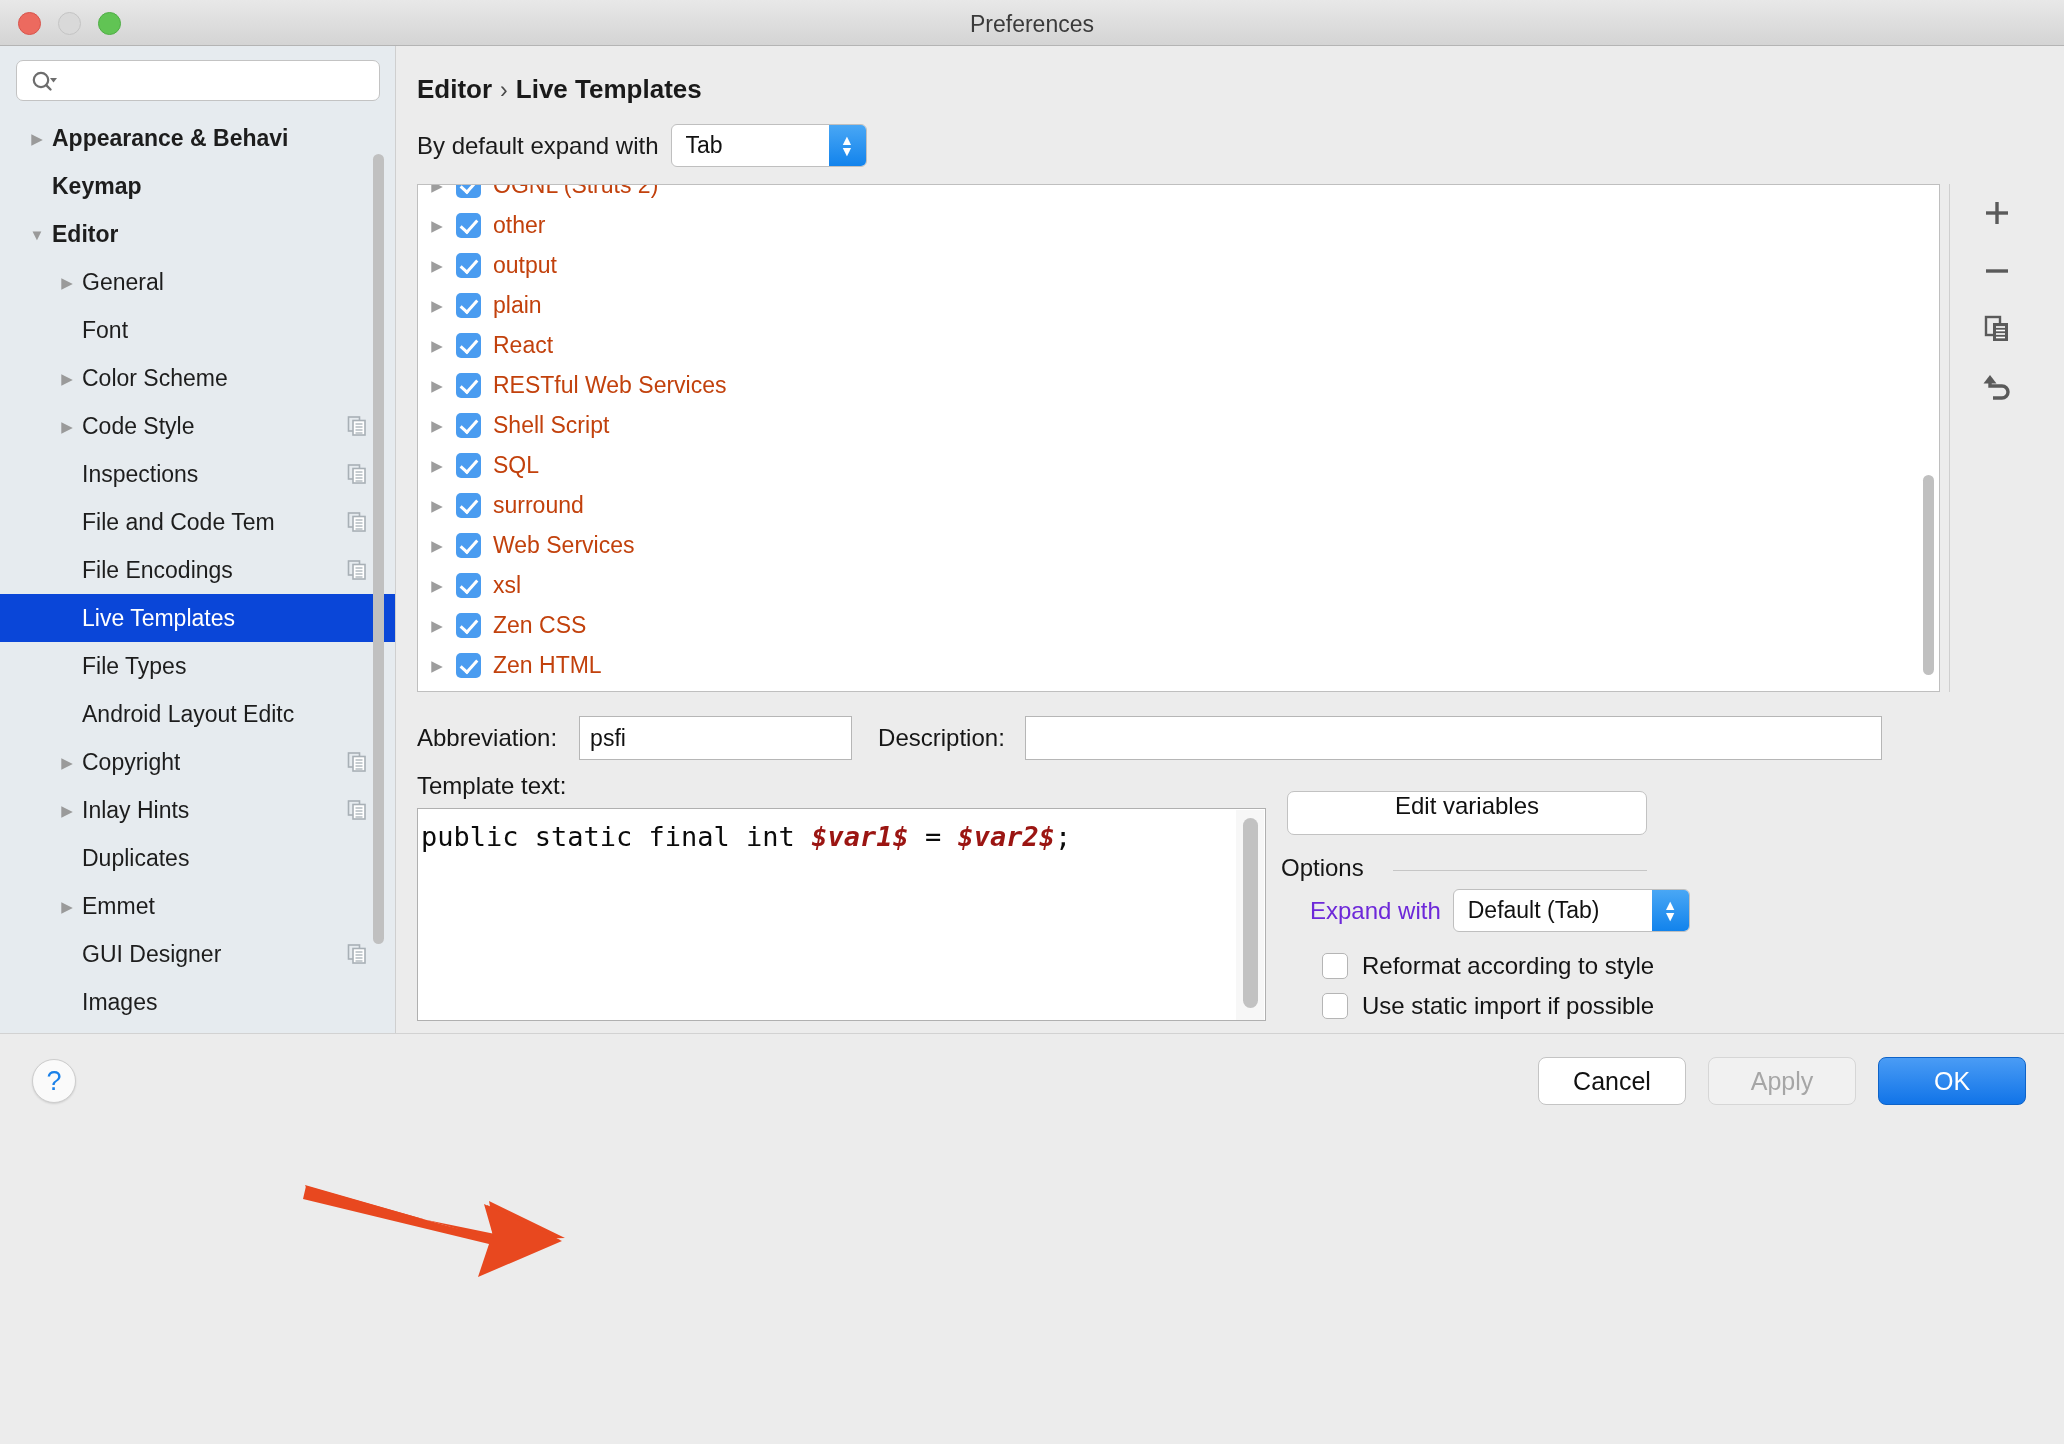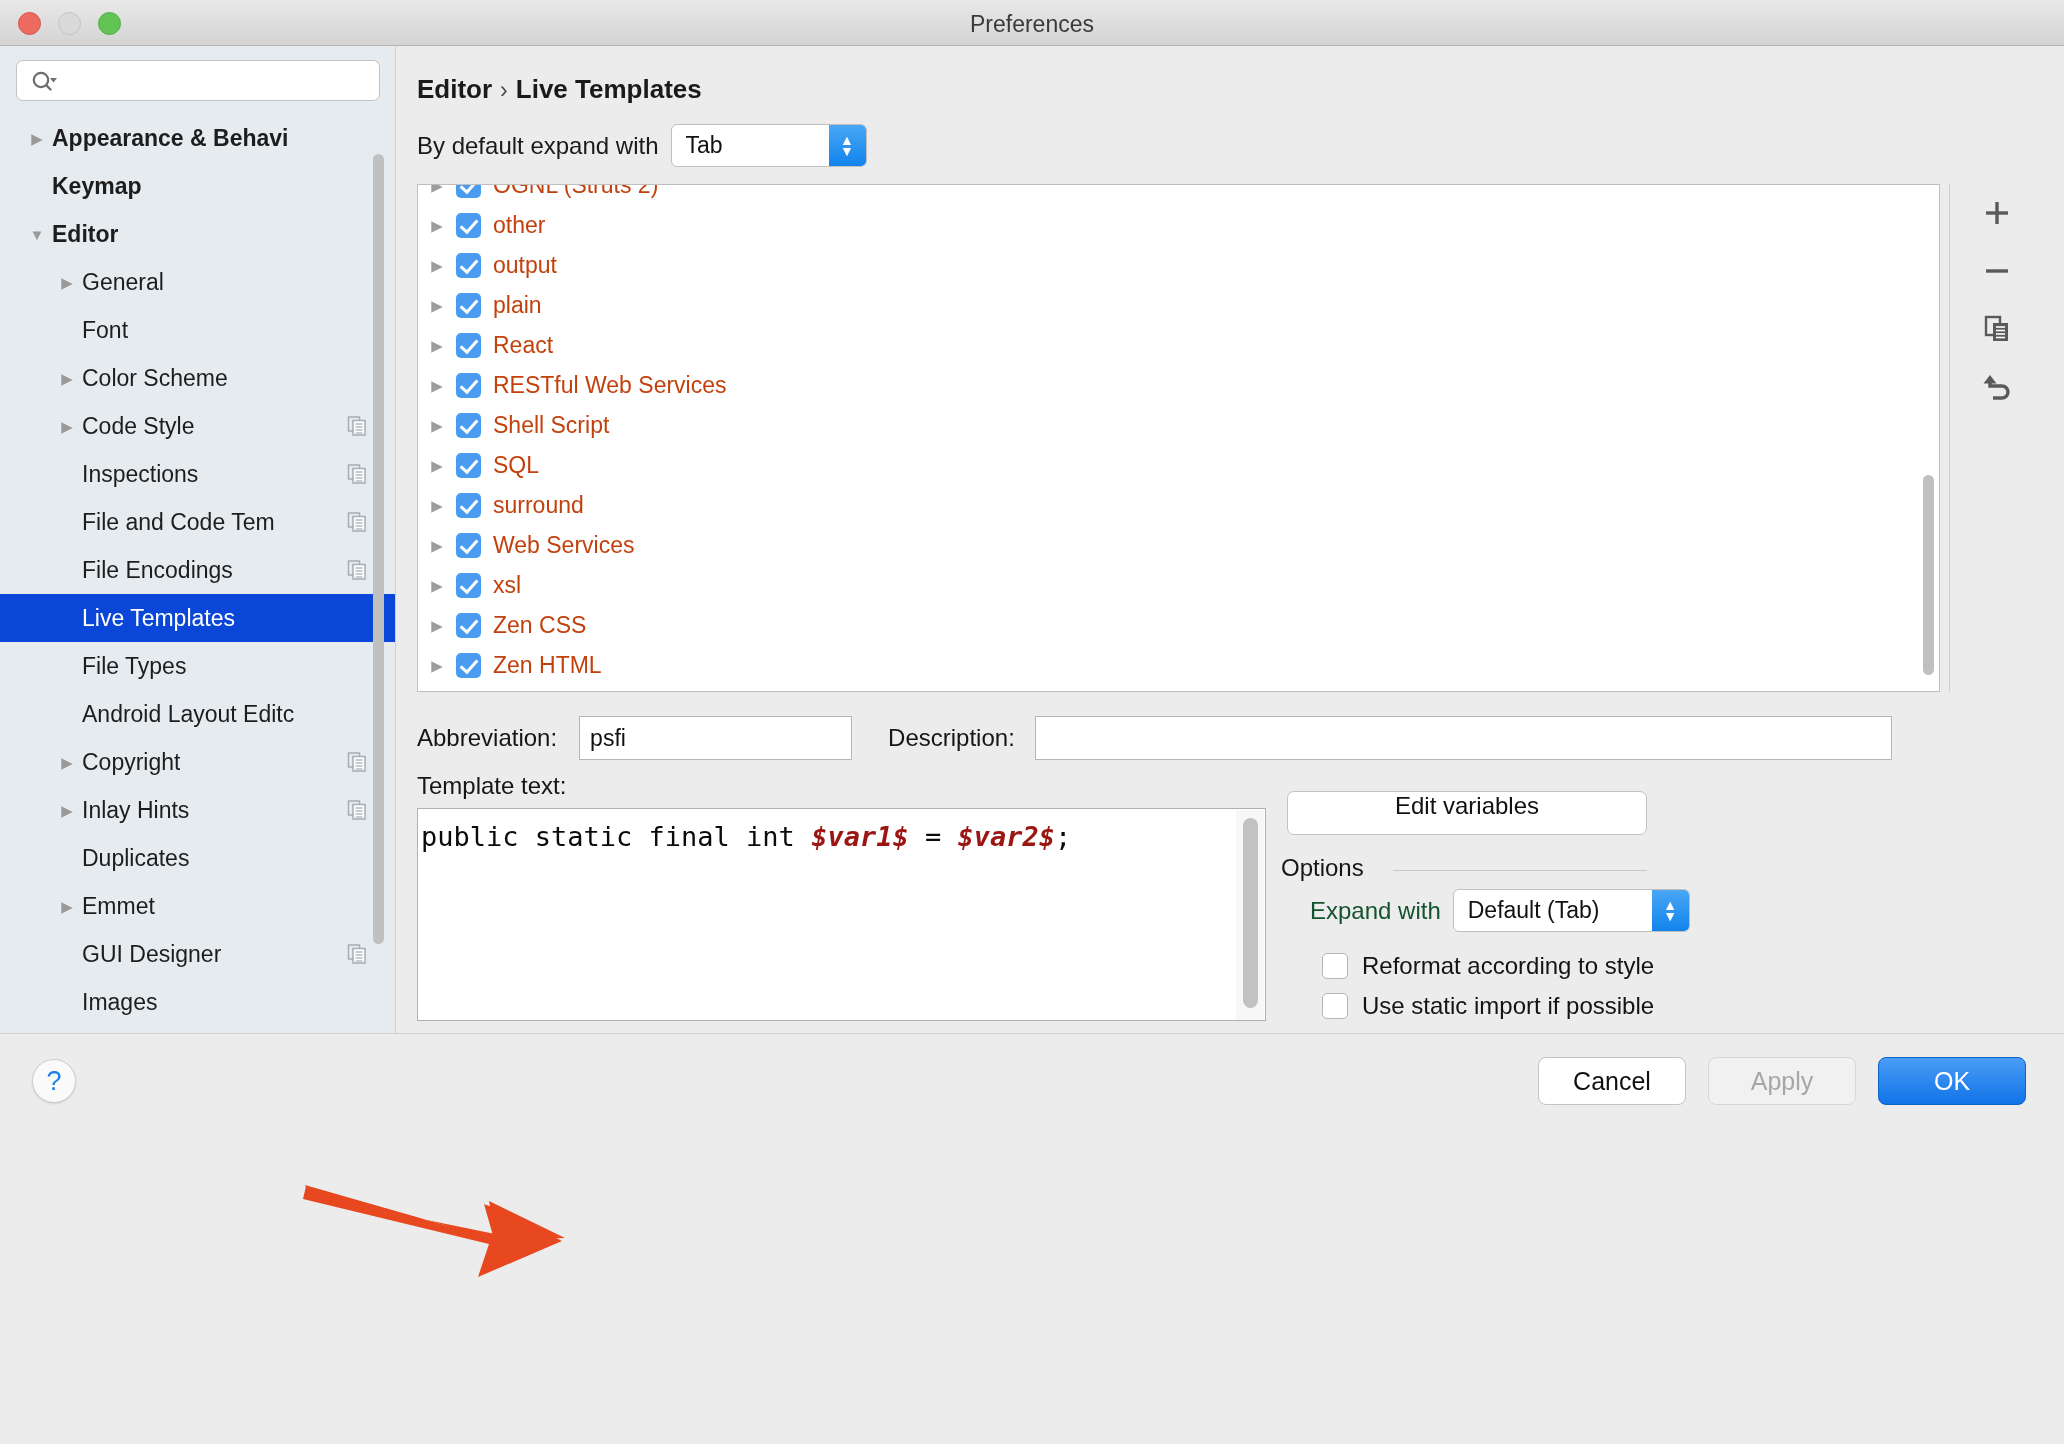--- a/index.html
+++ b/index.html
@@ -271,21 +271,21 @@
     font-size: 24px; color: #161616;
   }
   #options-rule {
     position: absolute; left: 996px; top: 824px;
     width: 254px; height: 1px; background: #c6c6c6;
   }
   #expand-with-row {
     position: absolute; left: 913px; top: 843px;
     display: flex; align-items: center;
   }
-  #expand-with-row .lbl { font-size: 24px; color: #14532d; margin-right: 12px; }
+  #expand-with-row .lbl { font-size: 24px; color: #6d28d9; margin-right: 12px; }
 
   .optrow {
     position: absolute; left: 925px;
     display: flex; align-items: center;
   }
   .optcb {
     width: 26px; height: 26px;
     border: 1px solid #b5b5b5; border-radius: 5px;
     background: #fff;
     margin-right: 14px;
@@ -635,21 +635,21 @@
           <path d="M10 4 L3.5 12.5 L16.5 12.5 Z" fill="#5a5a5a"></path>
         </svg>
       </div>
     </div>
 
     <div id="abbrev-row">
       <span class="fld-lbl">Abbreviation:</span>
       <div class="txtfield" style="width:273px;margin-left:22px;">
         <span>psfi</span>
       </div>
-      <span class="fld-lbl" style="margin-left:36px;">Description:</span>
+      <span class="fld-lbl" style="margin-left:26px;">Description:</span>
       <div class="txtfield" style="width:857px;margin-left:20px;">
         <span></span>
       </div>
     </div>
 
     <div id="tmpl-label">Template text:</div>
 
     <div id="tmpl-area">
       <div id="tmpl-code"><span>public static final int </span><span class="var">$var1$</span><span> = </span><span class="var">$var2$</span><span>;</span></div>
       <div id="tmpl-scroll">

